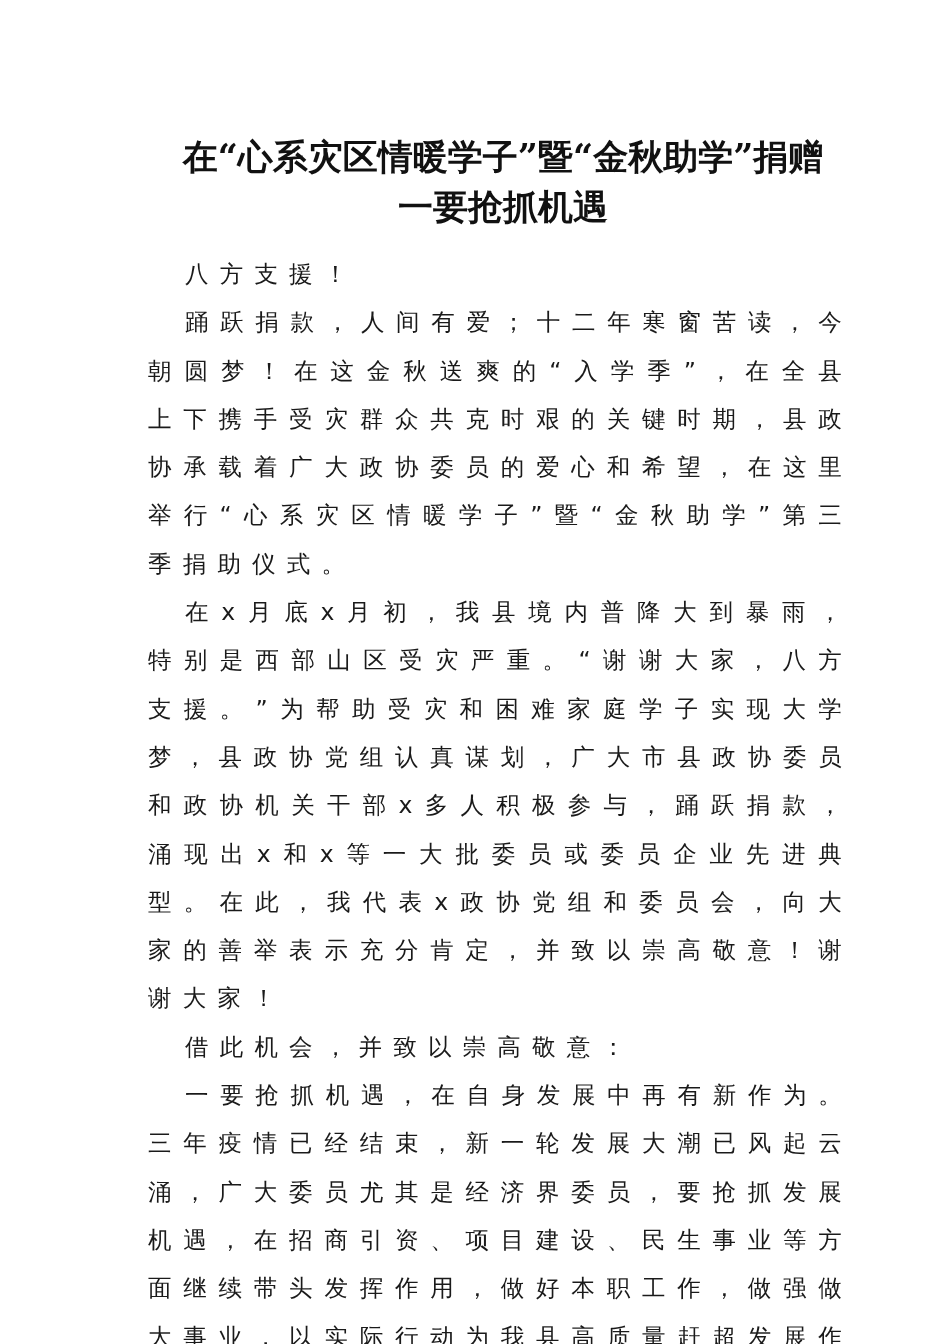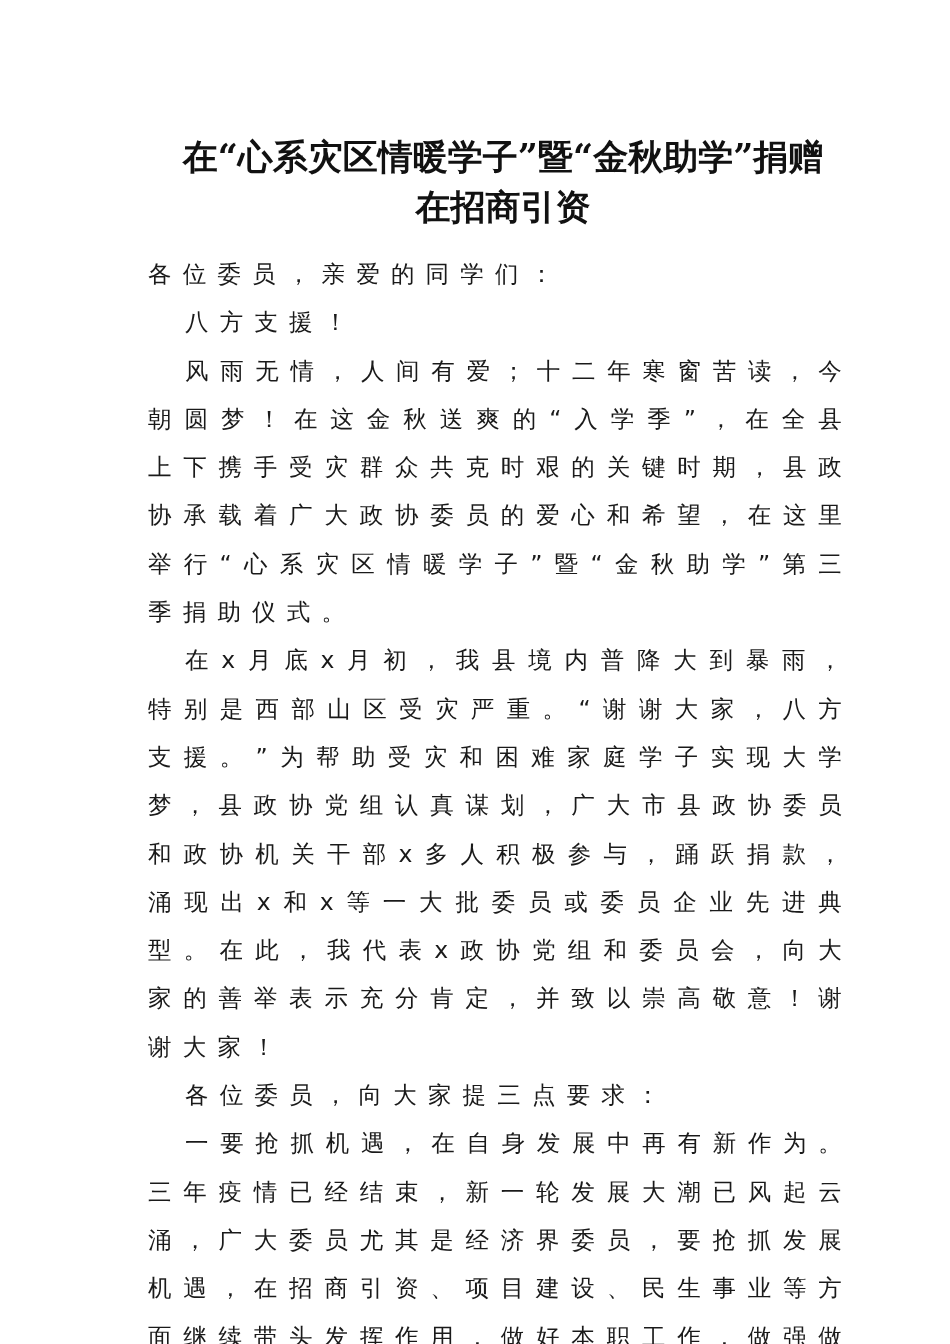--- a/index.html
+++ b/index.html
@@ -22,24 +22,23 @@
     }
     .body p { margin: 0; }
     .body p.indent { text-indent: 37px; }
   </style>
 </head>
 <body>
 
 <div class="page">
   <div class="title">
     <span>在“心系灾区情暖学子”暨“金秋助学”捐赠</span>
-    <span>在招商引资</span>
+    <span>一要抢抓机遇</span>
   </div>
 
   <div class="body">
-    <p>各位委员，亲爱的同学们：</p>
     <p class="indent">八方支援！</p>
-    <p class="indent">风雨无情，人间有爱；十二年寒窗苦读，今朝圆梦！在这金秋送爽的“入学季”，在全县上下携手受灾群众共克时艰的关键时期，县政协承载着广大政协委员的爱心和希望，在这里举行“心系灾区情暖学子”暨“金秋助学”第三季捐助仪式。</p>
+    <p class="indent">踊跃捐款，人间有爱；十二年寒窗苦读，今朝圆梦！在这金秋送爽的“入学季”，在全县上下携手受灾群众共克时艰的关键时期，县政协承载着广大政协委员的爱心和希望，在这里举行“心系灾区情暖学子”暨“金秋助学”第三季捐助仪式。</p>
     <p class="indent">在x月底x月初，我县境内普降大到暴雨，特别是西部山区受灾严重。“谢谢大家，八方支援。”为帮助受灾和困难家庭学子实现大学梦，县政协党组认真谋划，广大市县政协委员和政协机关干部x多人积极参与，踊跃捐款，涌现出x和x等一大批委员或委员企业先进典型。在此，我代表x政协党组和委员会，向大家的善举表示充分肯定，并致以崇高敬意！谢谢大家！</p>
-    <p class="indent">各位委员，向大家提三点要求：</p>
+    <p class="indent">借此机会，并致以崇高敬意：</p>
     <p class="indent">一要抢抓机遇，在自身发展中再有新作为。三年疫情已经结束，新一轮发展大潮已风起云涌，广大委员尤其是经济界委员，要抢抓发展机遇，在招商引资、项目建设、民生事业等方面继续带头发挥作用，做好本职工作，做强做大事业，以实际行动为我县高质量赶超发展作出应有贡献。</p>
   </div>
 </div>
 
 </body></html>

